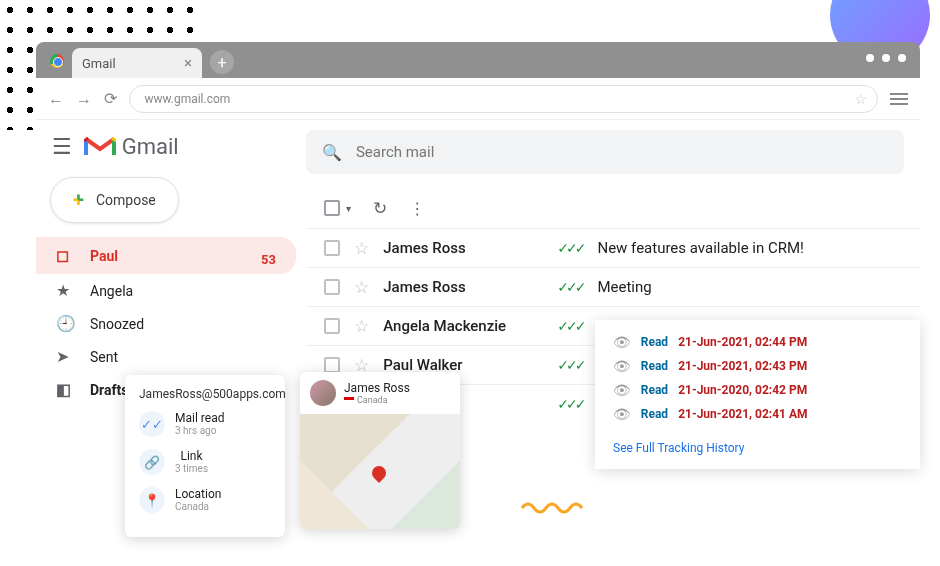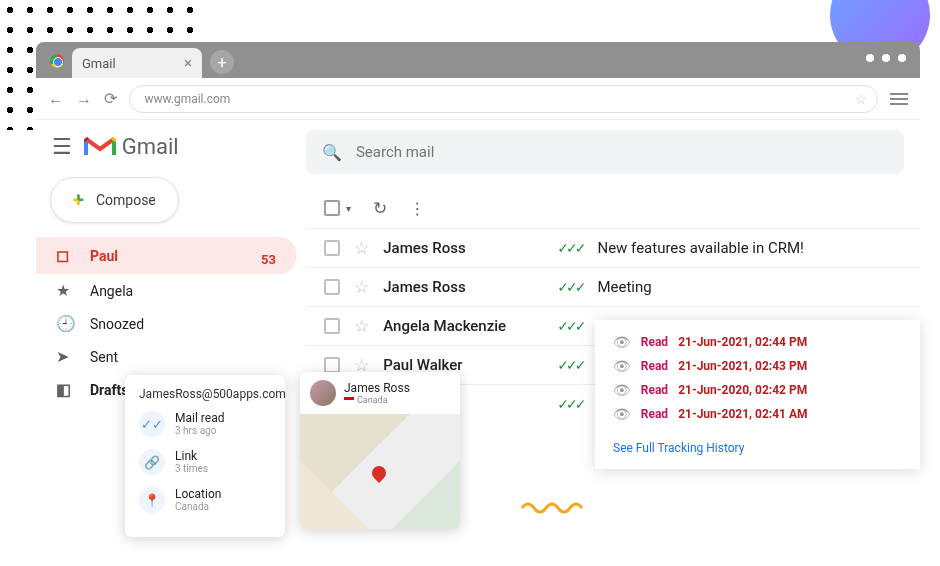--- a/index.html
+++ b/index.html
@@ -53,37 +53,37 @@
 .email-row .chk { width: 16px; height: 16px; border: 2px solid #c0c0c0; border-radius: 2px; }
 .email-row .star { color: #c0c0c0; font-size: 17px; }
 .email-row .sender { width: 160px; font-weight: 500; color: #202124; }
 .email-row .checks { color: #1e8e3e; font-size: 14px; letter-spacing: -3px; }
 .email-row .subject { color: #202124; }
 
 .popup1 { position: absolute; top: 375px; left: 125px; width: 160px; background: #fff; border-radius: 6px; box-shadow: 0 2px 14px rgba(0,0,0,0.18); padding: 12px 14px; z-index: 5; font-size: 12px; }
 .popup1 .p-email { font-size: 12px; color: #333; margin-bottom: 10px; }
 .popup1 .p-item { display: flex; gap: 10px; align-items: flex-start; margin-bottom: 12px; }
 .popup1 .p-icon { width: 26px; height: 26px; border-radius: 50%; background: #eef4fb; display: flex; align-items: center; justify-content: center; font-size: 13px; color: #4a90e2; flex-shrink: 0; }
-.popup1 .p-title { font-size: 12px; color: #222; }
+.popup1 .p-title { font-size: 12px; color: #222; text-align: center; }
 .popup1 .p-sub { font-size: 10px; color: #999; }
 
 .popup2 { position: absolute; top: 372px; left: 300px; width: 160px; background: #fff; border-radius: 6px; box-shadow: 0 2px 14px rgba(0,0,0,0.18); overflow: hidden; z-index: 5; }
 .popup2 .p-head { display: flex; gap: 8px; padding: 8px 10px; align-items: center; }
 .popup2 .p-av { width: 26px; height: 26px; border-radius: 50%; background: linear-gradient(135deg,#c9a,#876); }
 .popup2 .p-name { font-size: 12px; color: #222; }
 .popup2 .p-country { font-size: 9px; color: #888; display: flex; align-items: center; gap: 3px; }
 .popup2 .flag { width: 10px; height: 7px; background: linear-gradient(to bottom, #d00 0 50%, #fff 50%); display: inline-block; }
 .popup2 .p-map { height: 115px; background: #e8eef0; position: relative; background-image: linear-gradient(45deg, #f0e6d8 25%, transparent 25%), linear-gradient(-45deg, #dde8dc 25%, transparent 25%), linear-gradient(135deg, #e6e0d0 40%, #eee 40%); }
 .popup2 .pin { position: absolute; top: 45%; left: 45%; width: 14px; height: 14px; background: #d93025; border-radius: 50% 50% 50% 0; transform: rotate(-45deg); }
 
 .popup3 { position: absolute; top: 320px; left: 595px; right: 20px; background: #fff; box-shadow: 0 2px 14px rgba(0,0,0,0.15); padding: 14px 18px; z-index: 5; }
 .popup3 .p3-title { font-size: 14px; font-weight: bold; color: #222; margin-bottom: 10px; }
 .popup3 .p3-row { display: flex; align-items: center; gap: 10px; font-size: 12px; margin-bottom: 8px; }
 .popup3 .eye { color: #999; font-size: 14px; }
-.popup3 .read-lbl { font-weight: bold; color: #be185d; }
+.popup3 .read-lbl { font-weight: bold; color: #0369a1; }
 .popup3 .read-time { color: #b91c1c; font-weight: bold; }
 .popup3 .p3-foot { font-size: 12px; color: #666; margin: 6px 0; }
 .popup3 .p3-link { font-size: 12px; color: #1a73e8; cursor: pointer; margin-top: 19px; }
 
 .squiggle { position: absolute; top: 498px; left: 520px; z-index: 4; }
 .squiggle svg { width: 70px; height: 18px; }
 </style>
 </head>
 <body>
 

